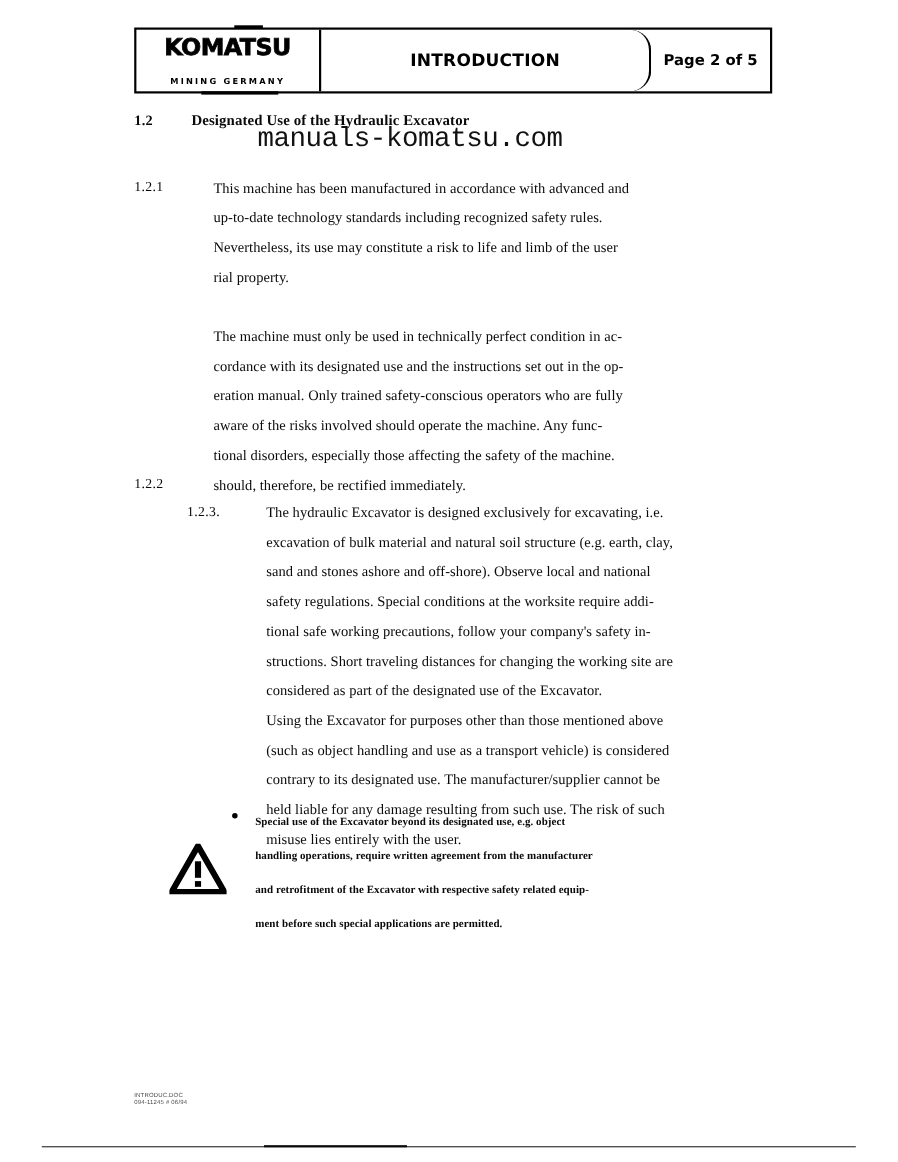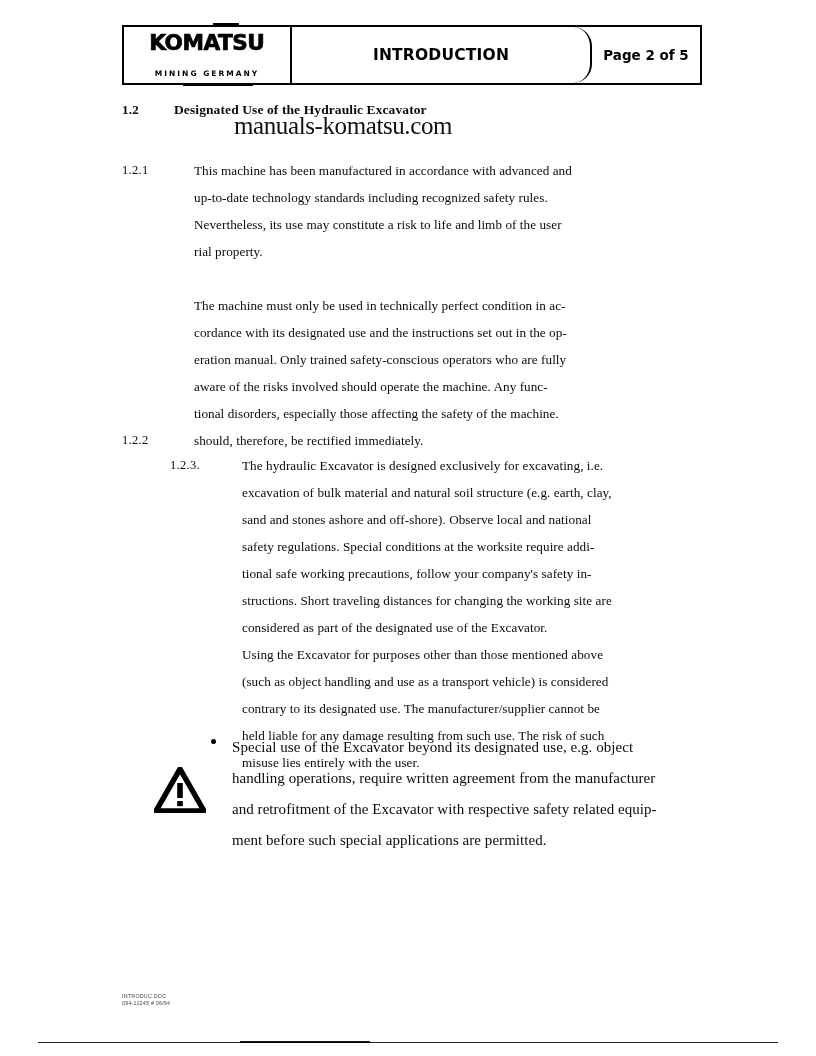--- a/index.html
+++ b/index.html
@@ -111,21 +111,21 @@
     font-size: 13.5px;
     font-weight: 700;
     letter-spacing: 0.1px;
   }
 
   
   .watermark {
     position: absolute;
     left: 234px;
     top: 112px;
-    font-family: Liberation Serif, serif;
+    font-family: Liberation Mono, monospace;
     font-size: 25px;
     font-weight: 400;
     color: #111;
     letter-spacing: -0.4px;
     white-space: nowrap;
   }
 
   
   .clause {
     position: absolute;
@@ -163,22 +163,22 @@
     top: 7px;
     width: 5px;
     height: 5px;
     background: #000;
     border-radius: 50%;
   }
   .warn-lines {
     margin-left: 110px;
   }
   .warn-line {
-    font-size: 15px;
-    font-weight: 400;
+    font-size: 10px;
+    font-weight: 700;
     line-height: 31px;
     letter-spacing: 0.05px;
     white-space: nowrap;
   }
   .warn-icon {
     position: absolute;
     left: 32px;
     top: 35px;
     width: 52px;
     height: 46px;

